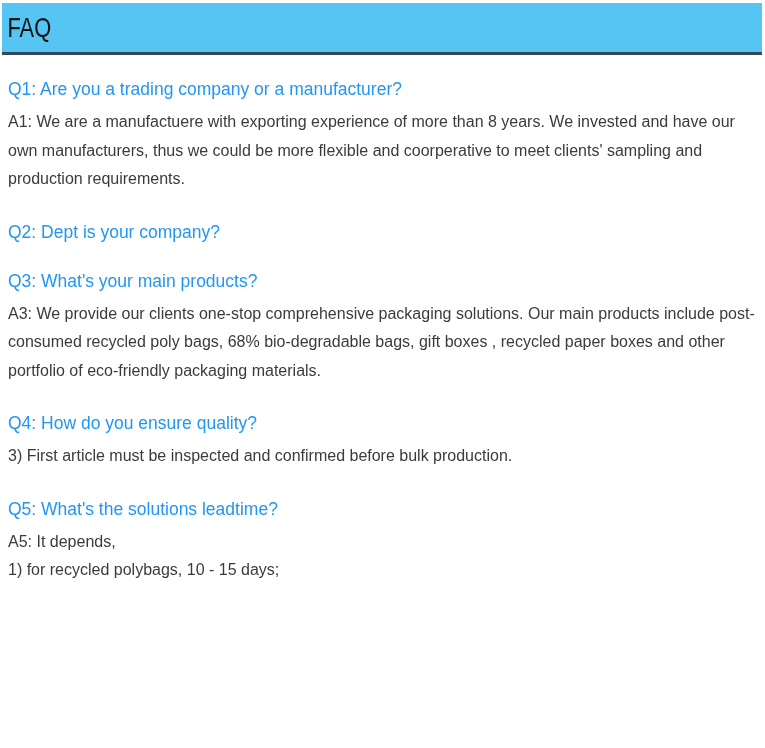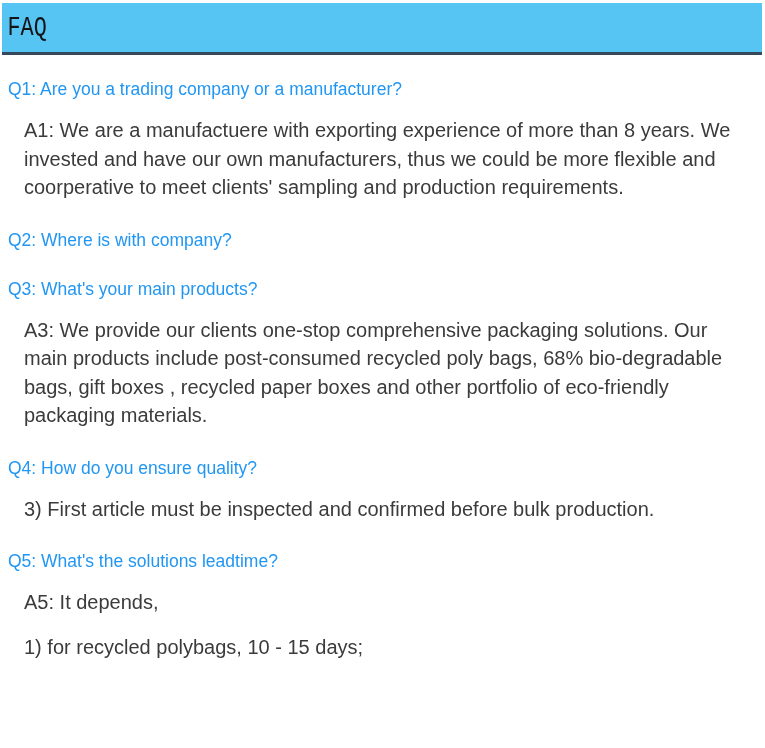--- a/index.html
+++ b/index.html
@@ -15,21 +15,20 @@
     -webkit-font-smoothing: antialiased;
   }
   
   .faq-header {
     margin: 3px 3px 0 2px;
     height: 49px;
     background: var(--header-bg, #56C5F3);
     border-bottom: 3px solid var(--header-border, #36495B);
     display: flex;
     align-items: center;
-    font-family: Liberation Mono, monospace;
   }
   .faq-title {
     padding-left: 7px;
     font-size: 28px;
     font-weight: 400;
     color: #141414;
     letter-spacing: 0px;
     transform: scaleX(0.78);
     transform-origin: left center;
     white-space: nowrap;
@@ -45,22 +44,22 @@
     margin-top: 23px;
   }
   .faq-question {
     margin: 0 0 8px 0;
     font-size: 17.5px;
     line-height: 22px;
     font-weight: 400;
     color: var(--question-color, #2196F3);
   }
   .faq-answer p {
-    margin: 16px;
-    font-size: 20px;
+    margin: 0;
+    font-size: 16px;
     line-height: 28.5px;
     color: var(--answer-color, #3B3B3B);
   }
 </style>
 </head>
 <body>
 
 <div class="faq-header">
   <span class="faq-title">FAQ</span>
 </div>
@@ -68,21 +67,21 @@
 <div class="faq-list">
 
   <div class="faq-section">
     <h3 class="faq-question">Q1: Are you a trading company or a manufacturer?</h3>
     <div class="faq-answer">
       <p>A1: We are a manufactuere with exporting experience of more than 8 years. We invested and have our own manufacturers, thus we could be more flexible and coorperative to meet clients' sampling and production requirements.</p>
     </div>
   </div>
 
   <div class="faq-section">
-    <h3 class="faq-question">Q2: Where is with company?</h3>
+    <h3 class="faq-question">Q2: Dept is your company?</h3>
   </div>
 
   <div class="faq-section">
     <h3 class="faq-question">Q3: What's your main products?</h3>
     <div class="faq-answer">
       <p>A3: We provide our clients one-stop comprehensive packaging solutions. Our main products include post-consumed recycled poly bags, 68% bio-degradable bags, gift boxes , recycled paper boxes and other portfolio of eco-friendly packaging materials.</p>
     </div>
   </div>
 
   <div class="faq-section">

